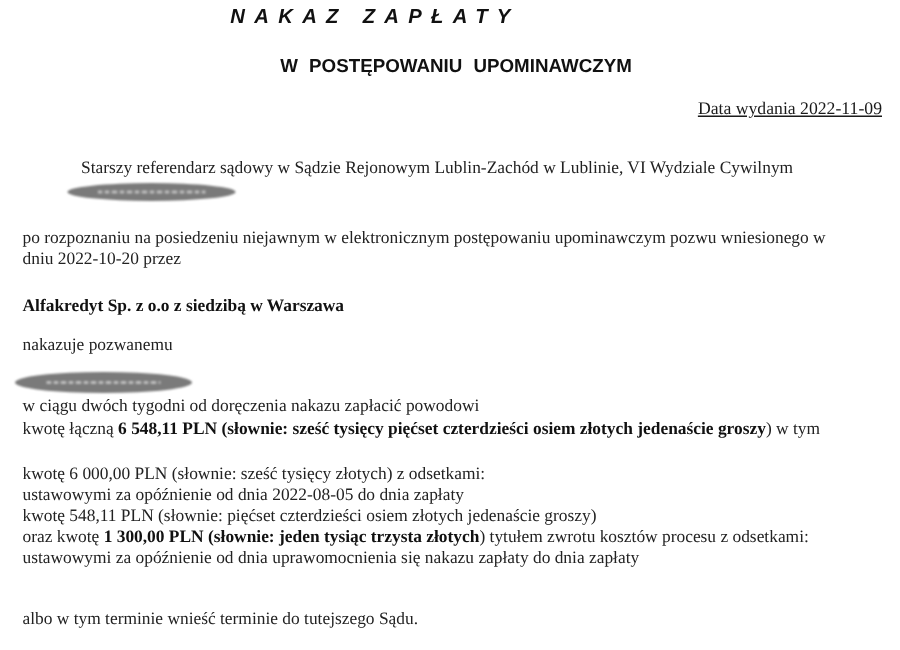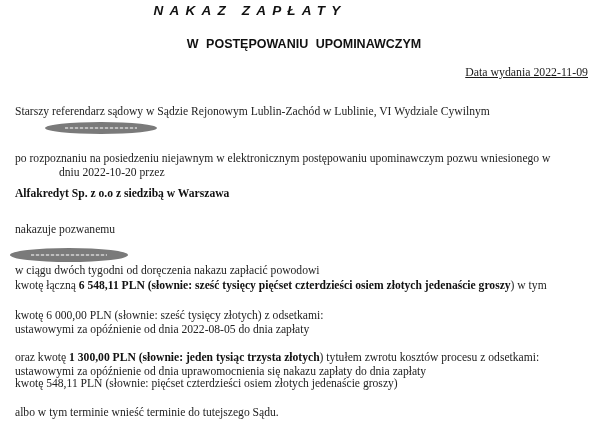--- a/index.html
+++ b/index.html
@@ -65,37 +65,37 @@
       opacity: 0.8;
     }
   </style>
 </head>
 <body>
 
 <div class="abs title">NAKAZ ZAPŁATY</div>
 <div class="abs subtitle">W POSTĘPOWANIU UPOMINAWCZYM</div>
 <div class="abs date">Data wydania 2022-11-09</div>
 
-<div class="abs line" style="top:105px;">Starszy referendarz sądowy w Sądzie Rejonowym Lublin-Zachód w Lublinie, VI Wydziale Cywilnym</div>
+<div class="abs line" style="top:105px;margin-left:39px;">Starszy referendarz sądowy w Sądzie Rejonowym Lublin-Zachód w Lublinie, VI Wydziale Cywilnym</div>
 <div class="redact" style="left:45px; top:122px; width:112px; height:12px;"></div>
 
 <div class="abs line" style="top:152px;">po rozpoznaniu na posiedzeniu niejawnym w elektronicznym postępowaniu upominawczym pozwu wniesionego w</div>
-<div class="abs line" style="top:166px;margin-left:44px;">dniu  2022-10-20 przez</div>
+<div class="abs line" style="top:166px;">dniu  2022-10-20 przez</div>
 
-<div class="abs line bold" style="top:187px;">Alfakredyt Sp. z o.o z siedzibą w Warszawa</div>
+<div class="abs line bold" style="top:197px;">Alfakredyt Sp. z o.o z siedzibą w Warszawa</div>
 
 <div class="abs line" style="top:223px;">nakazuje pozwanemu</div>
 <div class="redact" style="left:10px; top:248px; width:118px; height:14px;"></div>
 
 <div class="abs line" style="top:264px;font-family:Liberation Serif, serif;">w ciągu dwóch tygodni od doręczenia nakazu zapłacić powodowi</div>
 <div class="abs line" style="top:279px;">
   <span>kwotę łączną </span><span class="bold">6 548,11 PLN (słownie: sześć tysięcy pięćset czterdzieści osiem złotych jedenaście groszy</span><span>) w tym</span>
 </div>
 
 <div class="abs line" style="top:309px;">kwotę  6 000,00 PLN (słownie: sześć tysięcy złotych)   z odsetkami:</div>
 <div class="abs line" style="top:323px;">ustawowymi za opóźnienie od dnia 2022-08-05 do dnia zapłaty</div>
-<div class="abs line" style="top:337px;margin-top:40px;">kwotę  548,11 PLN (słownie: pięćset czterdzieści osiem złotych jedenaście groszy)</div>
+<div class="abs line" style="top:337px;">kwotę  548,11 PLN (słownie: pięćset czterdzieści osiem złotych jedenaście groszy)</div>
 <div class="abs line" style="top:351px;">
   <span>oraz kwotę </span><span class="bold">1 300,00 PLN (słownie: jeden tysiąc trzysta złotych</span><span>) tytułem zwrotu kosztów procesu z odsetkami:</span>
 </div>
 <div class="abs line" style="top:365px;">ustawowymi za opóźnienie od dnia uprawomocnienia się nakazu zapłaty do dnia zapłaty</div>
 
 <div class="abs line" style="top:406px;">albo w tym terminie wnieść terminie do tutejszego Sądu.</div>
 
 </body></html>

